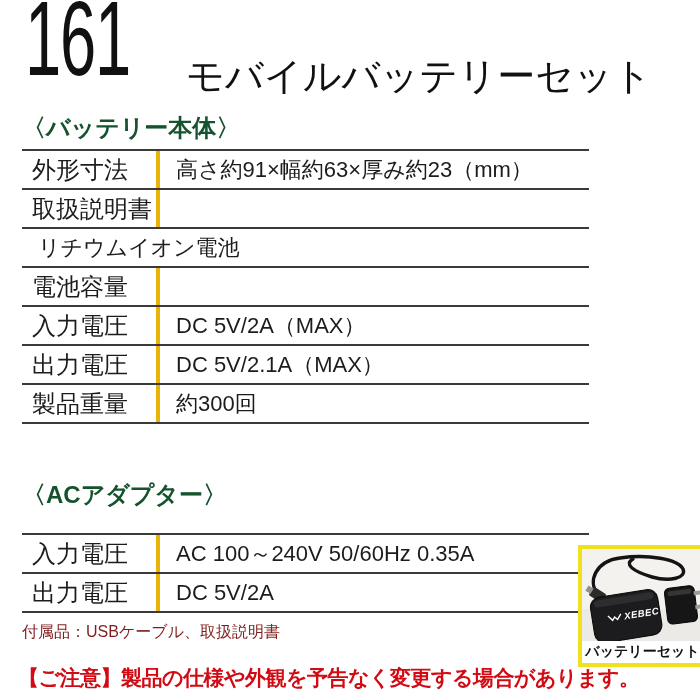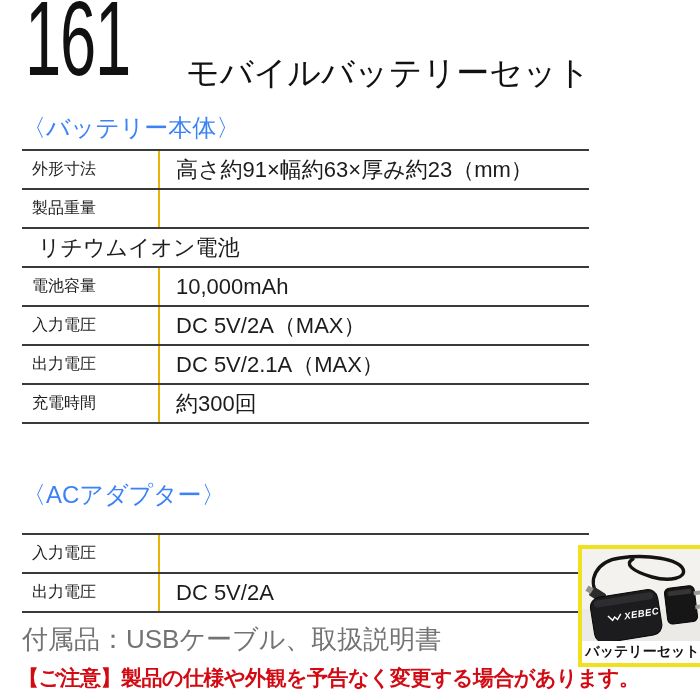--- a/index.html
+++ b/index.html
@@ -11,52 +11,52 @@
   }
   
   .product-number {
     position:absolute; left:13px; top:-14px;
     font-size:105px; line-height:1; font-weight:500;
     transform:scaleX(0.62); transform-origin:0 0; letter-spacing:-2px;
     color:#111;
   }
   .product-name {
     position:absolute; left:174px; top:51px;
-    font-size:33px; font-weight:500; color:#111; white-space:nowrap;
+    font-size:38px; font-weight:500; color:#111; white-space:nowrap;
   }
   
   .section-title {
-    position:absolute; left:10px; font-size:24px; font-weight:400;
-    color:#3b82f6; white-space:nowrap;
+    position:absolute; left:10px; font-size:24px; font-weight:700;
+    color:#14532d; white-space:nowrap;
   }
   #battery-section-title { top:112px; }
   #ac-section-title { top:479px; }
   
   .spec-table {
     position:absolute; left:10px; width:567px;
     border-top:2px solid #3a3a3a;
   }
   #battery-table { top:149px; }
   #ac-table { top:533px; }
   .spec-row {
     display:flex; height:39px; border-bottom:2px solid #3a3a3a;
   }
   .spec-label {
-    width:138px; flex:0 0 138px; border-right:2px solid #eab308;
+    width:138px; flex:0 0 138px; border-right:4px solid #eab308;
     display:flex; align-items:center; padding-left:10px;
-    font-size:16px; white-space:nowrap; overflow:hidden;
+    font-size:24px; white-space:nowrap; overflow:hidden;
   }
   .spec-value {
     flex:1; display:flex; align-items:center; padding-left:16px;
     font-size:22px; white-space:nowrap; overflow:hidden;
   }
   
   .accessories-note {
     position:absolute; left:10px; top:622px;
-    font-size:26px; color:#737373; white-space:nowrap;
+    font-size:16px; color:#7f1d1d; white-space:nowrap;
   }
   
   .notice-text {
     position:absolute; left:6px; top:664px; width:694px;
     font-size:21px; font-weight:bold; color:#d20a13;
     white-space:nowrap; letter-spacing:-0.5px;
   }
   
   .photo-box {
     position:absolute; left:566px; top:545px; width:129px; height:122px;
@@ -80,48 +80,48 @@
   <div class="product-name">モバイルバッテリーセット</div>
 
   <div class="section-title" id="battery-section-title">〈バッテリー本体〉</div>
 
   <div class="spec-table" id="battery-table">
     <div class="spec-row">
       <div class="spec-label">外形寸法</div>
       <div class="spec-value">高さ約91×幅約63×厚み約23（mm）</div>
     </div>
     <div class="spec-row">
-      <div class="spec-label">製品重量</div>
+      <div class="spec-label">取扱説明書</div>
     </div>
     <div class="spec-row">
       <div class="spec-value">リチウムイオン電池</div>
     </div>
     <div class="spec-row">
       <div class="spec-label">電池容量</div>
-      <div class="spec-value">10,000mAh</div>
     </div>
     <div class="spec-row">
       <div class="spec-label">入力電圧</div>
       <div class="spec-value">DC 5V/2A（MAX）</div>
     </div>
     <div class="spec-row">
       <div class="spec-label">出力電圧</div>
       <div class="spec-value">DC 5V/2.1A（MAX）</div>
     </div>
     <div class="spec-row">
-      <div class="spec-label">充電時間</div>
+      <div class="spec-label">製品重量</div>
       <div class="spec-value">約300回</div>
     </div>
   </div>
 
   <div class="section-title" id="ac-section-title">〈ACアダプター〉</div>
 
   <div class="spec-table" id="ac-table">
     <div class="spec-row">
       <div class="spec-label">入力電圧</div>
+      <div class="spec-value">AC 100～240V 50/60Hz 0.35A</div>
     </div>
     <div class="spec-row">
       <div class="spec-label">出力電圧</div>
       <div class="spec-value">DC 5V/2A</div>
     </div>
   </div>
 
   <div class="accessories-note">付属品：USBケーブル、取扱説明書</div>
 
   <div class="photo-box">

